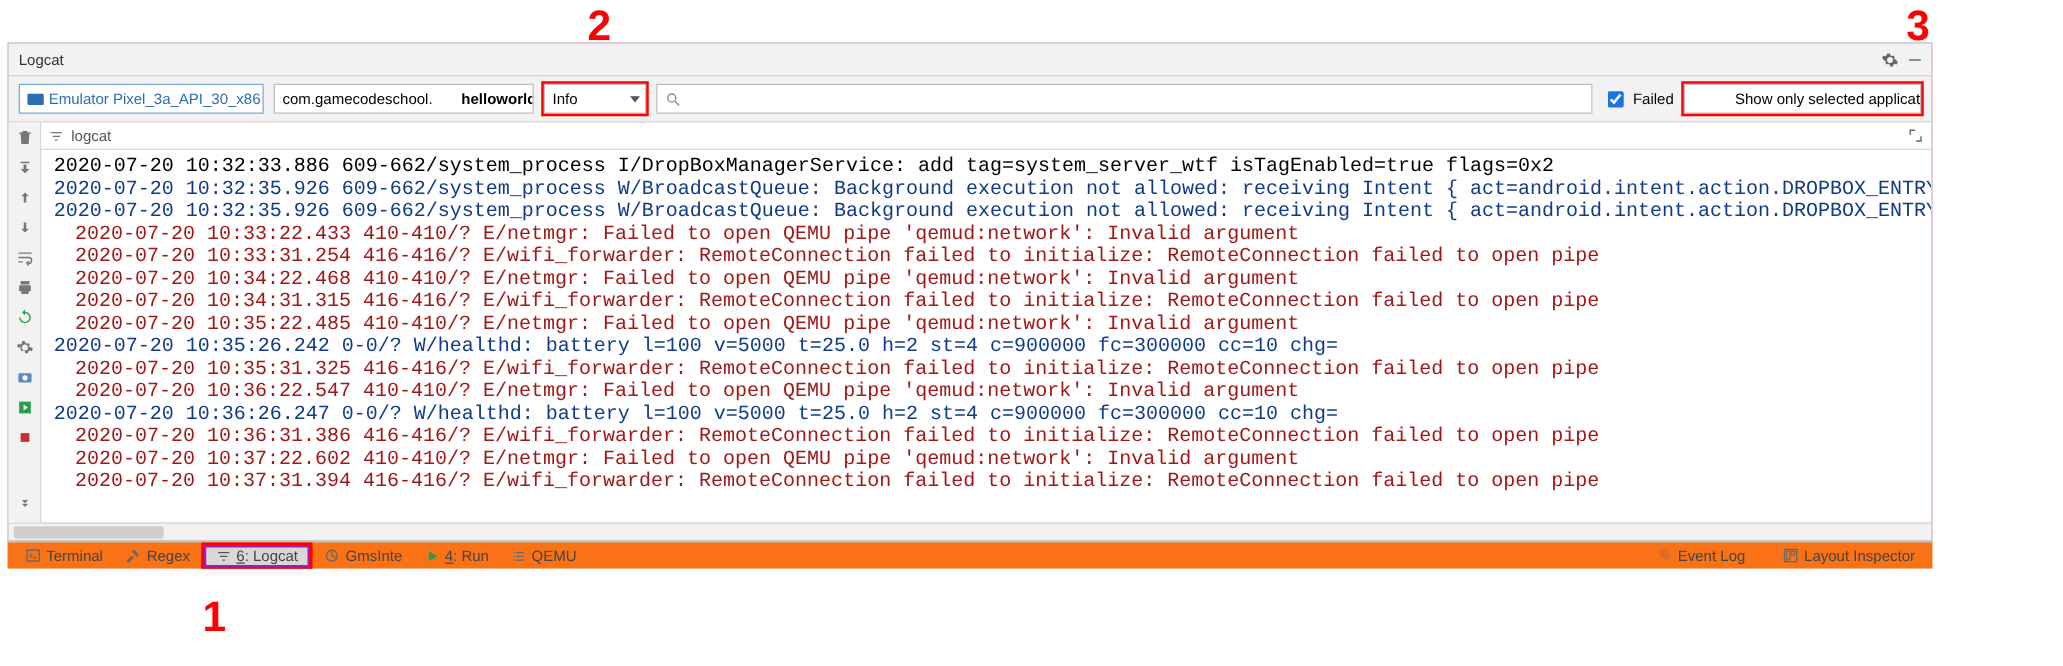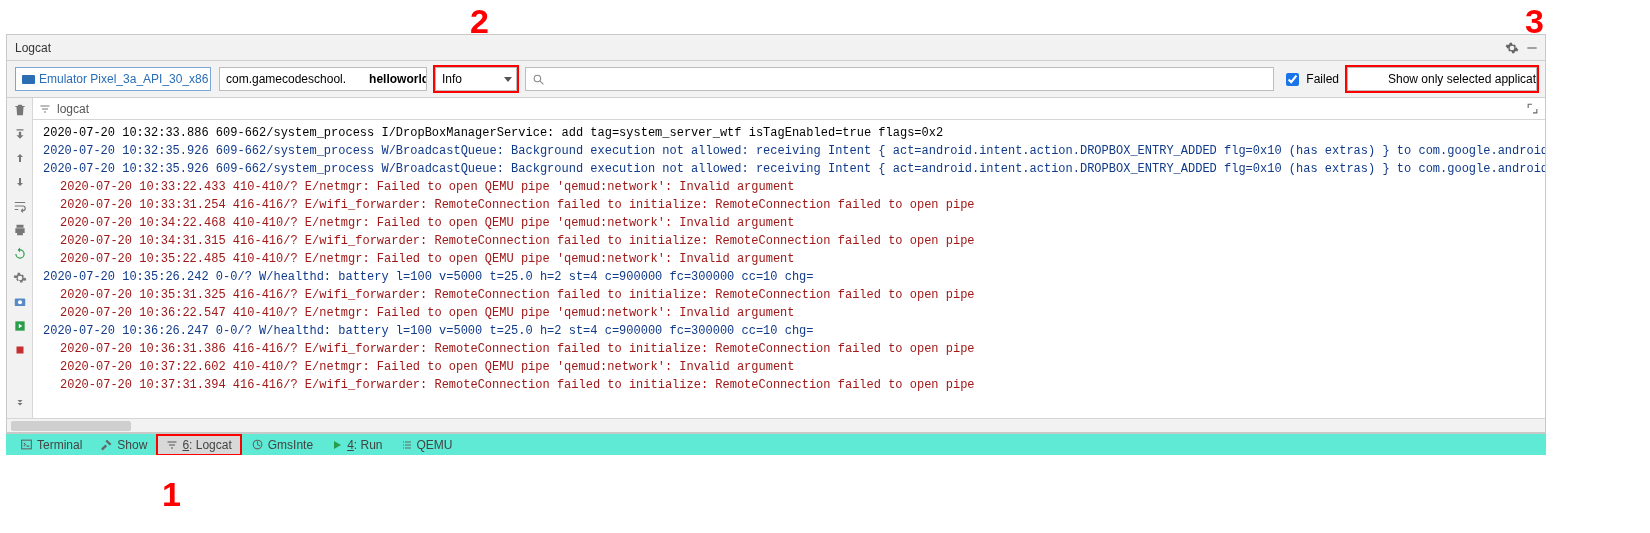--- a/index.html
+++ b/index.html
@@ -116,59 +116,59 @@
     height: 22px;
     border-bottom: 1px solid #d6d6d6;
     padding: 0 6px;
     background: #fff;
   }
   .sub-header .lh { display:flex; align-items:center; gap:6px; color:#555;}
   .log-area {
     flex: 1;
     overflow: hidden;
     font-family: Consolas, "Courier New", monospace;
-    font-size: 12px;
+    font-size: 16px;
     line-height: 18px;
     padding: 4px 4px 4px 10px;
     white-space: pre;
   }
   .log-line { }
   .lvl-I { color: #000; }
   .lvl-W { color: #103a8a; }
   .lvl-E { color: #a01818; margin-left: 17px; }
   .bottom-scroll {
     height: 14px;
     background: #f2f2f2;
     border-top: 1px solid #d6d6d6;
   }
   .bottom-scroll .thumb{
     width: 120px; height: 10px; background:#cfcfcf; margin:2px 0 0 4px; border-radius:2px;
   }
   .bottom-bar {
     display: flex;
     align-items: center;
     justify-content: space-between;
-    background: #5eead4;
+    background: #f97316;
     border-top: 1px solid #c9c9c9;
     height: 22px;
     padding: 0 6px;
     width: 1540px;
     margin-left: 6px;
   }
   .tabs { display: flex; align-items: center; gap: 2px; }
   .tab {
     display: flex; align-items: center; gap: 4px;
     padding: 2px 8px;
     height: 20px;
     cursor: pointer;
     color: #444;
   }
   .tab.active {
     background: #d8d8d8;
-    border: 1px solid #a21caf;
+    border: 3px solid #a21caf;
     outline: 2px solid #ff0000;
     outline-offset: -1px;
   }
   .tab .u { text-decoration: underline; }
   .right-status { display: flex; align-items:center; gap: 14px; color:#444; }
   .icon-btn { cursor:pointer; display:inline-flex; }
   .dev-mini { width:13px; height:9px; background:#2a6db5; display:inline-block; margin-right:4px; vertical-align:middle; border-radius:1px;}
 </style>
 </head>
 <body>
@@ -319,21 +319,21 @@
       <svg width="13" height="13" viewBox="0 0 24 24">
           <rect x="3" y="4" width="18" height="16" fill="none" stroke="#666" stroke-width="2"></rect>
           <path d="M7 9l3 3-3 3M12 15h5" stroke="#666" stroke-width="2" fill="none"></path>
         </svg>
       <span>Terminal</span>
     </div>
     <div class="tab">
       <svg width="13" height="13" viewBox="0 0 24 24">
           <path fill="#666" d="M2 20l8-8 3 3-8 8zM13 3l8 8-3 3-8-8z"></path>
         </svg>
-      <span>Show</span>
+      <span>Regex</span>
     </div>
     <div class="tab active">
       <svg width="12" height="12" viewBox="0 0 24 24">
           <path stroke="#555" stroke-width="2" d="M3 6h18M6 12h12M10 18h4"></path>
         </svg>
       <span><span class="u">6</span><span>: Logcat</span></span>
     </div>
     <div class="tab">
       <svg width="13" height="13" viewBox="0 0 24 24">
           <circle cx="12" cy="12" r="8" fill="none" stroke="#666" stroke-width="2"></circle>
@@ -347,13 +347,30 @@
         </svg>
       <span><span class="u">4</span><span>: Run</span></span>
     </div>
     <div class="tab">
       <svg width="12" height="12" viewBox="0 0 24 24">
           <path stroke="#666" stroke-width="2" d="M4 6h2M8 6h12M4 12h2M8 12h12M4 18h2M8 18h12"></path>
         </svg>
       <span>QEMU</span>
     </div>
   </div>
+  <div class="right-status">
+    <span class="tab">
+      <svg width="13" height="13" viewBox="0 0 24 24">
+          <circle cx="10" cy="9" r="6" fill="#d96b2b"></circle>
+          <circle cx="16" cy="13" r="5" fill="#d96b2b"></circle>
+        </svg>
+      <span>Event Log</span>
+    </span>
+    <span class="tab">
+      <svg width="13" height="13" viewBox="0 0 24 24">
+          <rect x="3" y="3" width="18" height="18" fill="none" stroke="#666" stroke-width="2"></rect>
+          <rect x="6" y="6" width="5" height="12" fill="none" stroke="#666" stroke-width="1.5"></rect>
+          <rect x="13" y="6" width="5" height="5" fill="none" stroke="#666" stroke-width="1.5"></rect>
+        </svg>
+      <span>Layout Inspector</span>
+    </span>
+  </div>
 </div>
 
 </body></html>

